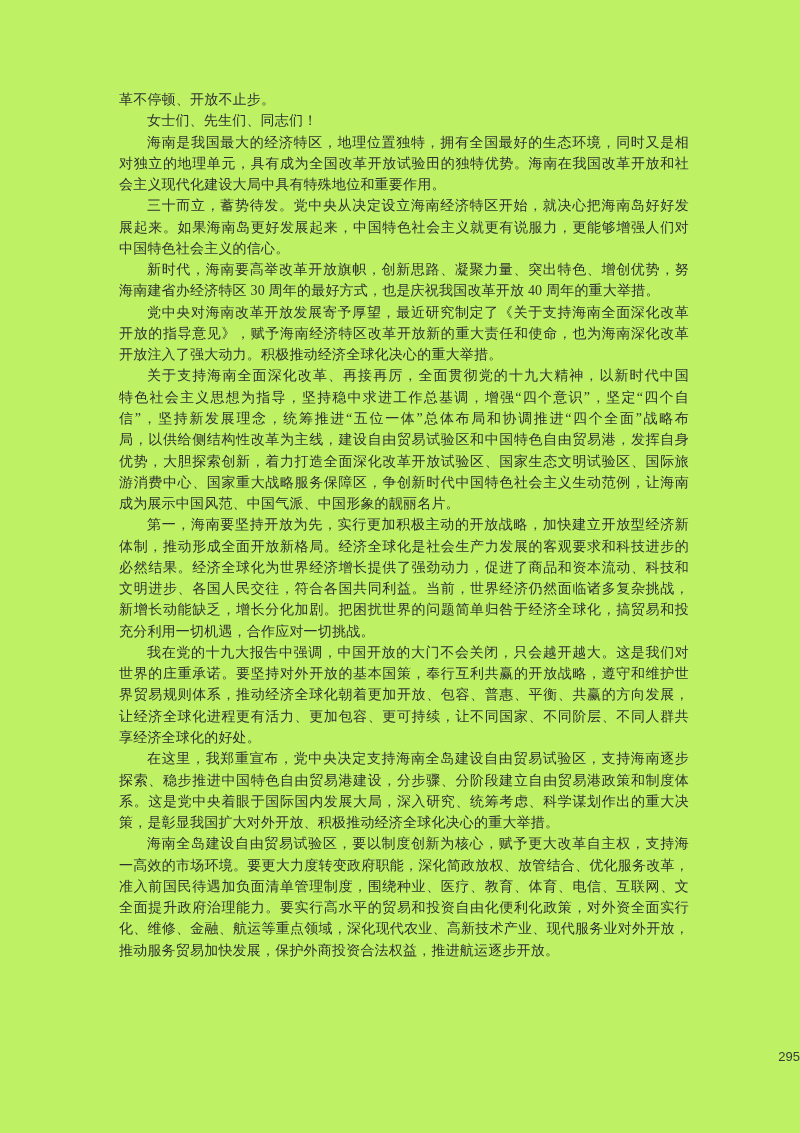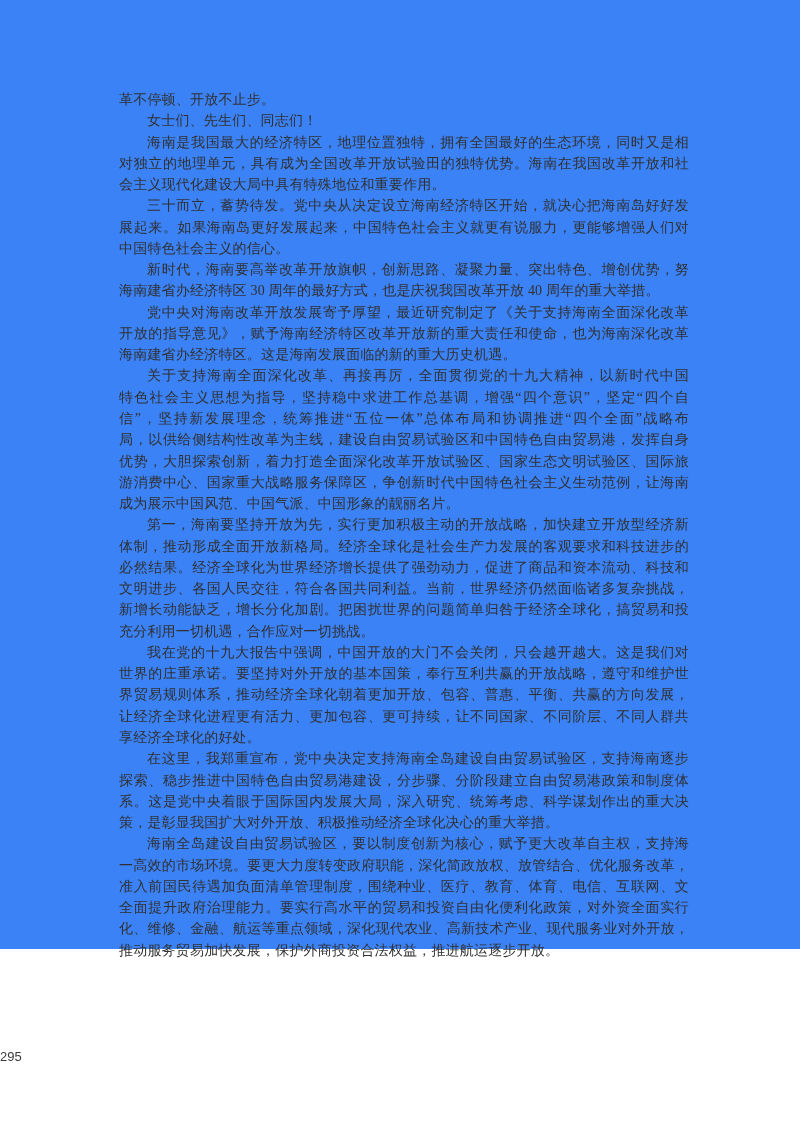--- a/index.html
+++ b/index.html
@@ -11,22 +11,22 @@
     width: 800px;
     height: 1133px;
     position: relative;
     overflow: hidden;
     font-family: "Liberation Serif", "DejaVu Serif", serif;
   }
   .page {
     position: absolute;
     left: 0; top: 0;
     width: 800px;
-    height: 949px;
-    background: #3b82f6;
+    height: 1133px;
+    background: #bef264;
   }
   .body-text {
     position: absolute;
     left: 119px;
     top: 89px;
     width: 570px;
     color: #303030;
   }
   .line {
     font-size: 14px;
@@ -40,21 +40,21 @@
     text-align-last: justify;
   }
   .line.indent {
     text-indent: 2em;
   }
   .footer {
     position: absolute;
     left: 0;
     top: 1047px;
     width: 800px;
-    text-align: left;
+    text-align: right;
   }
   .page-number {
     font-family: "Liberation Sans", "DejaVu Sans", sans-serif;
     font-size: 13px;
     color: #3a3a3a;
   }
 </style>
 </head>
 <body>
 
@@ -65,21 +65,21 @@
       <div class="line indent fill">海南是我国最大的经济特区，地理位置独特，拥有全国最好的生态环境，同时又是相</div>
       <div class="line fill">对独立的地理单元，具有成为全国改革开放试验田的独特优势。海南在我国改革开放和社</div>
       <div class="line">会主义现代化建设大局中具有特殊地位和重要作用。</div>
       <div class="line indent fill">三十而立，蓄势待发。党中央从决定设立海南经济特区开始，就决心把海南岛好好发</div>
       <div class="line fill">展起来。如果海南岛更好发展起来，中国特色社会主义就更有说服力，更能够增强人们对</div>
       <div class="line">中国特色社会主义的信心。</div>
       <div class="line indent fill">新时代，海南要高举改革开放旗帜，创新思路、凝聚力量、突出特色、增创优势，努</div>
       <div class="line">海南建省办经济特区 30 周年的最好方式，也是庆祝我国改革开放 40 周年的重大举措。</div>
       <div class="line indent fill">党中央对海南改革开放发展寄予厚望，最近研究制定了《关于支持海南全面深化改革</div>
       <div class="line fill">开放的指导意见》，赋予海南经济特区改革开放新的重大责任和使命，也为海南深化改革</div>
-      <div class="line">海南建省办经济特区。这是海南发展面临的新的重大历史机遇。</div>
+      <div class="line">开放注入了强大动力。积极推动经济全球化决心的重大举措。</div>
       <div class="line indent fill">关于支持海南全面深化改革、再接再厉，全面贯彻党的十九大精神，以新时代中国</div>
       <div class="line fill">特色社会主义思想为指导，坚持稳中求进工作总基调，增强“四个意识”，坚定“四个自</div>
       <div class="line fill">信”，坚持新发展理念，统筹推进“五位一体”总体布局和协调推进“四个全面”战略布</div>
       <div class="line fill">局，以供给侧结构性改革为主线，建设自由贸易试验区和中国特色自由贸易港，发挥自身</div>
       <div class="line fill">优势，大胆探索创新，着力打造全面深化改革开放试验区、国家生态文明试验区、国际旅</div>
       <div class="line fill">游消费中心、国家重大战略服务保障区，争创新时代中国特色社会主义生动范例，让海南</div>
       <div class="line">成为展示中国风范、中国气派、中国形象的靓丽名片。</div>
       <div class="line indent fill">第一，海南要坚持开放为先，实行更加积极主动的开放战略，加快建立开放型经济新</div>
       <div class="line fill">体制，推动形成全面开放新格局。经济全球化是社会生产力发展的客观要求和科技进步的</div>
       <div class="line fill">必然结果。经济全球化为世界经济增长提供了强劲动力，促进了商品和资本流动、科技和</div>

